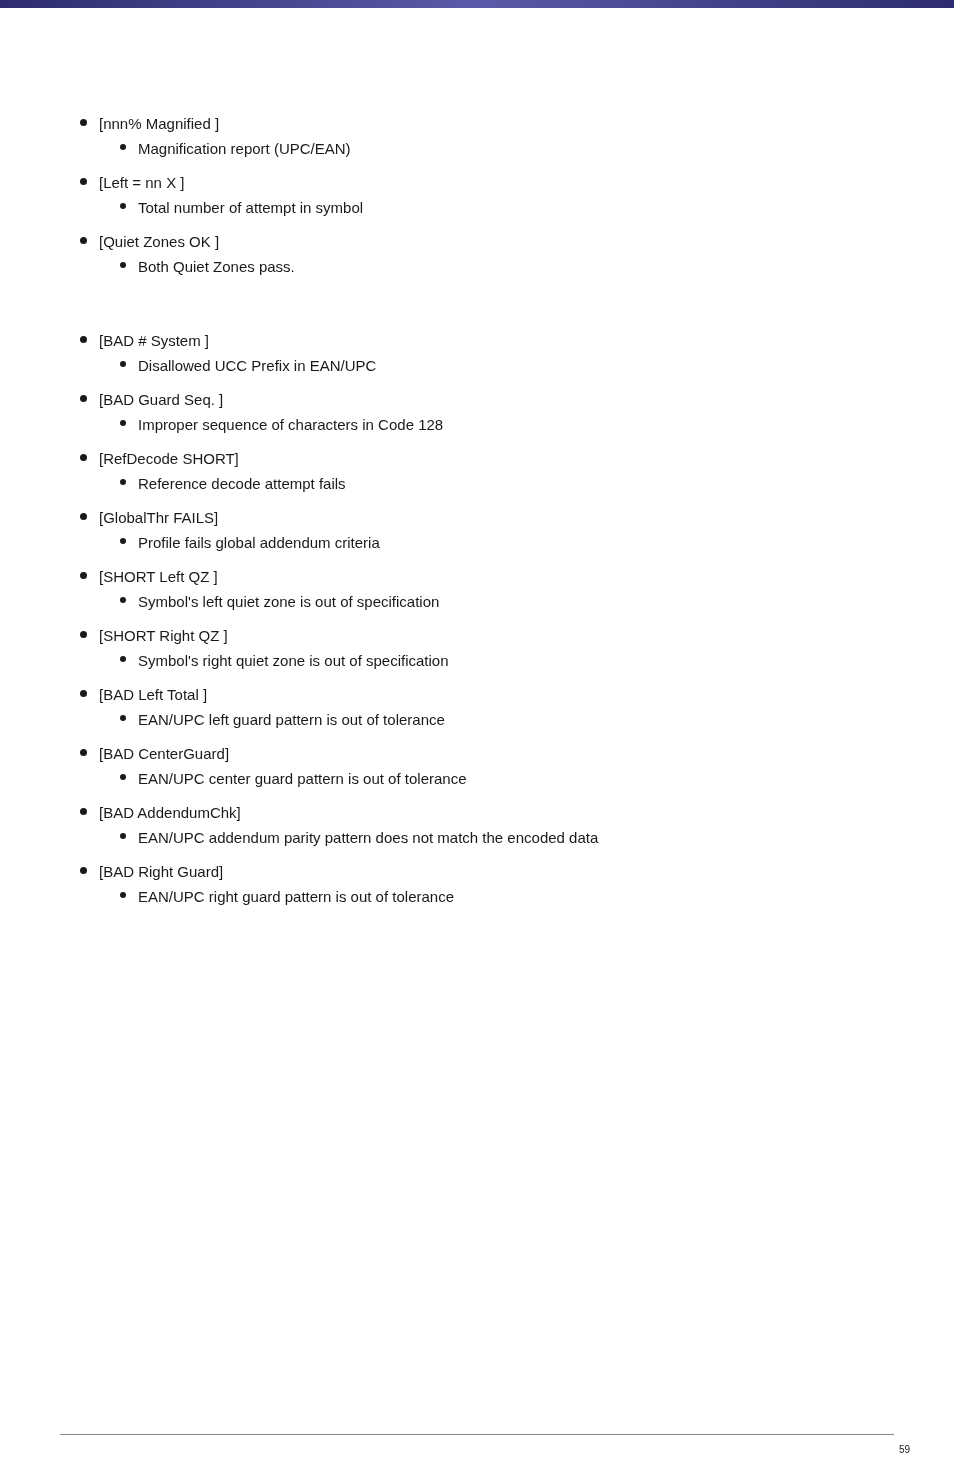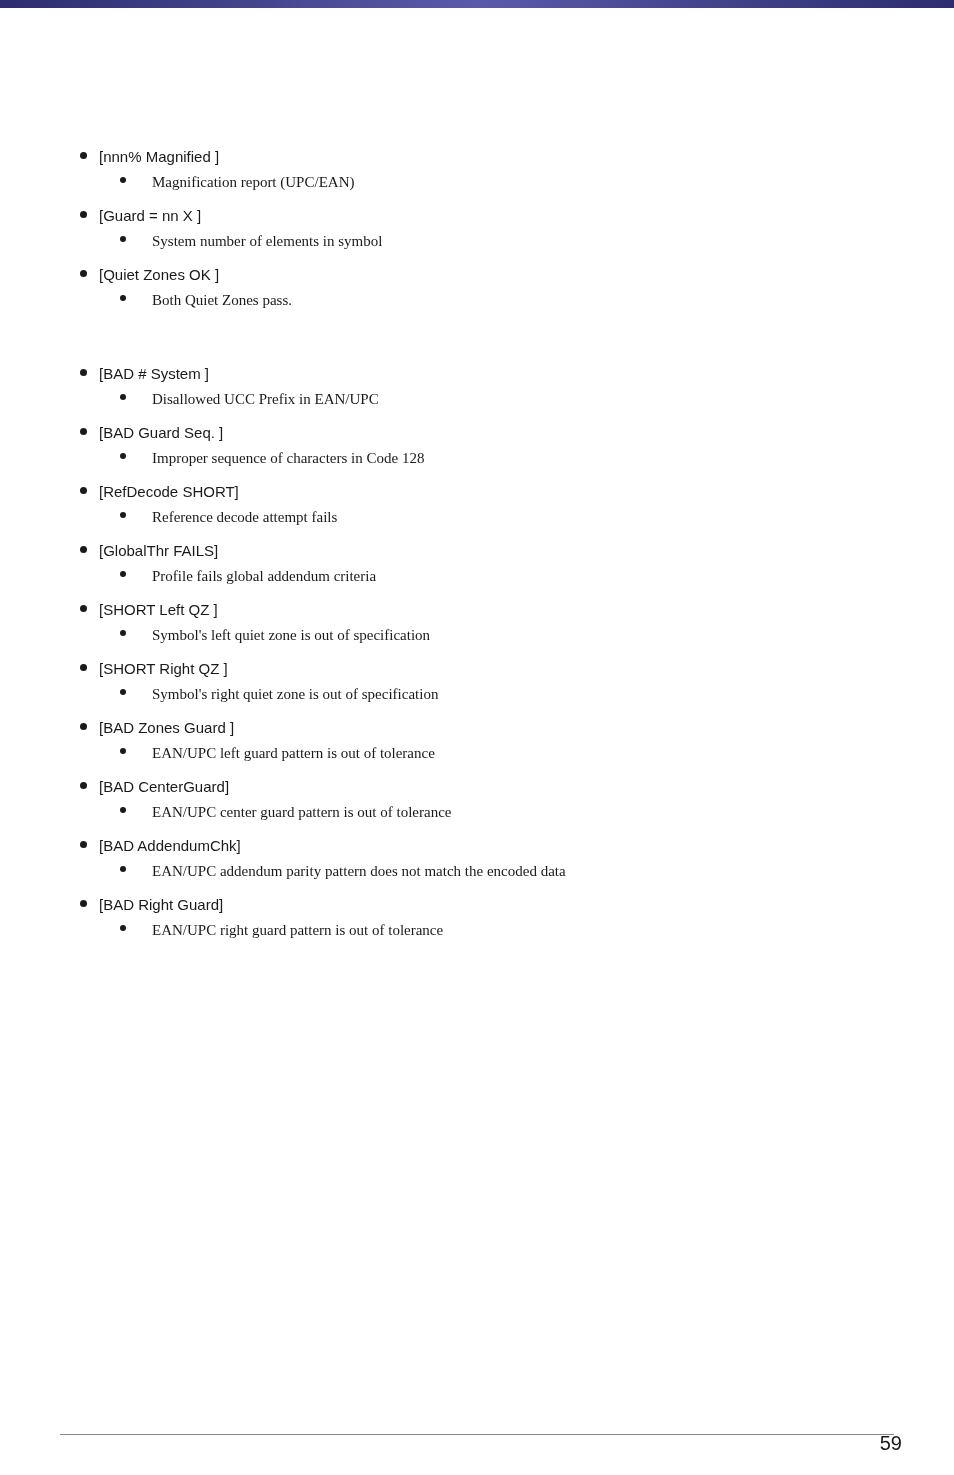--- a/index.html
+++ b/index.html
@@ -26,21 +26,21 @@
       top: 0;
       left: 0;
     }
 
     .page-content {
       padding: 60px 80px 80px 80px;
       padding-top: 70px;
     }
 
     .content-area {
-      margin-top: 76px;
+      margin-top: 43px;
     }
 
     ul.main-list {
       list-style: none;
       padding: 0;
       margin: 0;
     }
 
     ul.main-list > li {
       margin-bottom: 4px;
@@ -71,23 +71,22 @@
 
     .sub-list {
       list-style: none;
       padding: 0;
       margin: 2px 0 6px 40px;
     }
 
     .sub-list > li {
       display: flex;
       align-items: flex-start;
-      gap: 26px;
+      gap: 12px;
       margin-bottom: 2px;
-      font-family: Liberation Serif, serif;
     }
 
     .sub-bullet-dot {
       width: 6px;
       height: 6px;
       background: #1a1a1a;
       border-radius: 50%;
       margin-top: 6px;
       flex-shrink: 0;
     }
@@ -105,22 +104,22 @@
       position: absolute;
       bottom: 40px;
       left: 60px;
       right: 60px;
       border-bottom: 1.5px solid #888;
     }
 
     .page-number {
       position: absolute;
       bottom: 20px;
-      right: 52px;
-      font-size: 20px;
+      right: 44px;
+      font-size: 10px;
       color: #1a1a1a;
     }
   </style>
 </head>
 <body>
 
 <div class="top-bar"></div>
 
 <div class="page-content">
   <div class="content-area">
@@ -135,26 +134,26 @@
           <li>
             <span class="sub-bullet-dot"></span>
             <span class="sub-bullet-text">Magnification report (UPC/EAN)</span>
           </li>
         </ul>
       </li>
 
       <li>
         <div class="bullet-item">
           <span class="bullet-dot"></span>
-          <span class="bullet-text">[Guard = nn X   ]</span>
-        </div>
-        <ul class="sub-list">
-          <li>
-            <span class="sub-bullet-dot"></span>
-            <span class="sub-bullet-text">System number of elements in symbol</span>
+          <span class="bullet-text">[Left = nn X   ]</span>
+        </div>
+        <ul class="sub-list">
+          <li>
+            <span class="sub-bullet-dot"></span>
+            <span class="sub-bullet-text">Total number of attempt in symbol</span>
           </li>
         </ul>
       </li>
 
       <li>
         <div class="bullet-item">
           <span class="bullet-dot"></span>
           <span class="bullet-text">[Quiet Zones OK ]</span>
         </div>
         <ul class="sub-list">
@@ -244,21 +243,21 @@
           <li>
             <span class="sub-bullet-dot"></span>
             <span class="sub-bullet-text">Symbol's right quiet zone is out of specification</span>
           </li>
         </ul>
       </li>
 
       <li>
         <div class="bullet-item">
           <span class="bullet-dot"></span>
-          <span class="bullet-text">[BAD Zones Guard ]</span>
+          <span class="bullet-text">[BAD Left Total ]</span>
         </div>
         <ul class="sub-list">
           <li>
             <span class="sub-bullet-dot"></span>
             <span class="sub-bullet-text">EAN/UPC left guard pattern is out of tolerance</span>
           </li>
         </ul>
       </li>
 
       <li>

